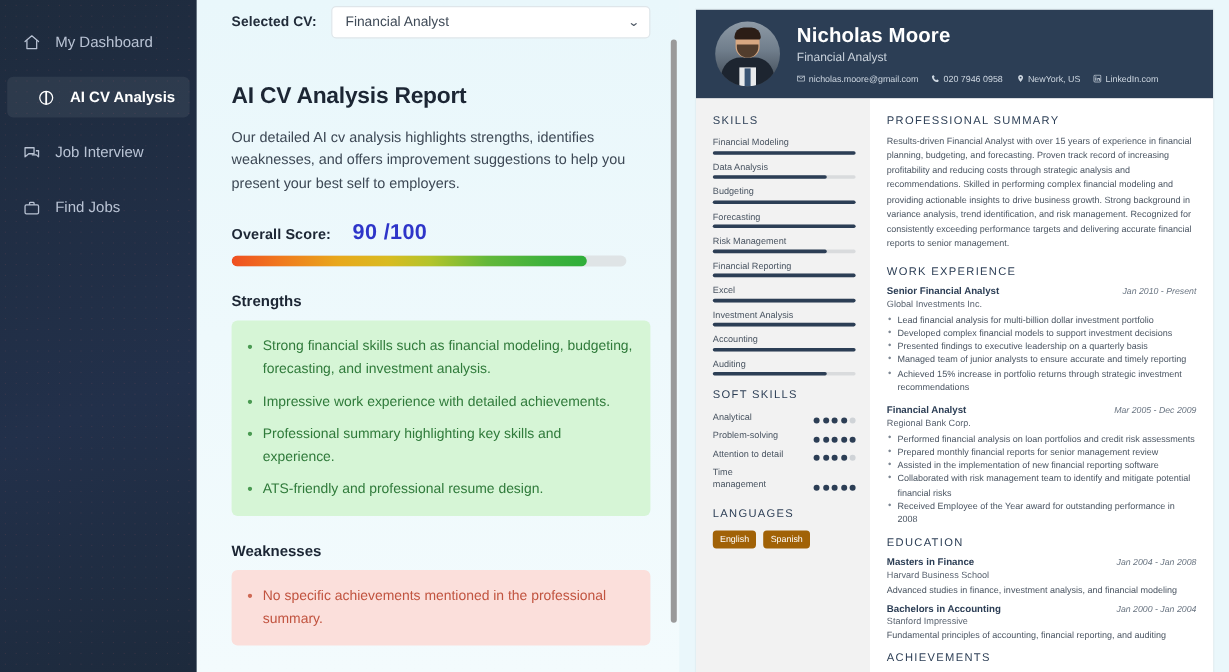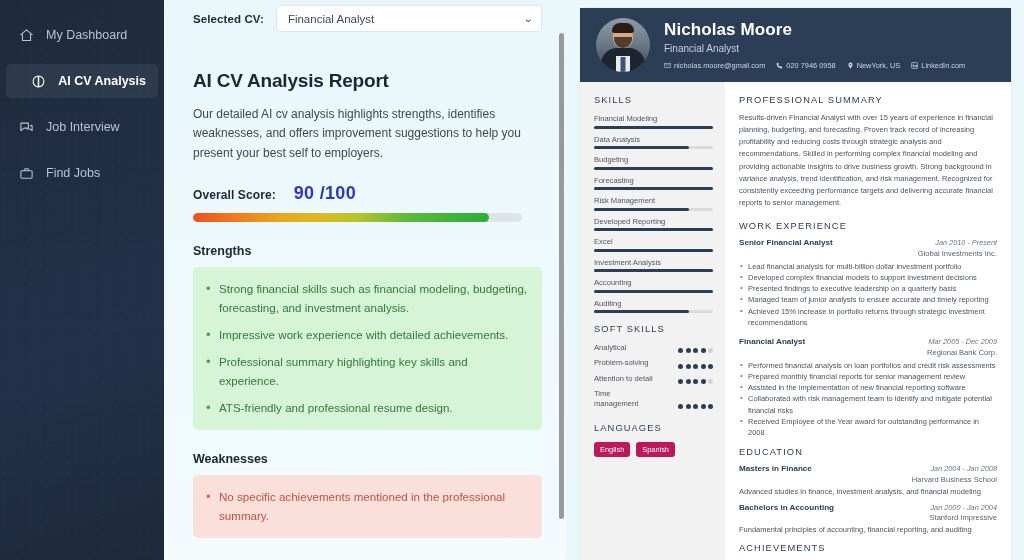--- a/index.html
+++ b/index.html
@@ -122,28 +122,28 @@
   .skill-track { height: 3px; background:#d9dbdd; border-radius:2px; }
   .skill-fill { height:3px; background:#2c3e55; border-radius:2px; }
 
   .soft { display:flex; align-items:flex-end; justify-content:space-between; margin-bottom: 5px; gap:6px;}
   .soft-name { font-size:7.6px; color:#4a5562; line-height:1.35; max-width: 62px;}
   .dots { display:flex; gap:2.5px; padding-top:2px; flex:0 0 auto;}
   .dot { width:5px; height:5px; border-radius:50%; background:#2c3e55;}
   .dot.off { background:#cfd3d7; }
 
   .langs { display:flex; gap:6px; margin-top:2px;}
-  .lang { background:#be185d; color:#fff; font-size:7.4px; padding: 3px 6px; border-radius:3px;}
+  .lang { background:#a16207; color:#fff; font-size:7.4px; padding: 3px 6px; border-radius:3px;}
 
   .summary-text { font-size:7.5px; line-height:1.62; color:#4a5562; margin-bottom: 12px;}
   .job { margin-bottom: 9px; }
   .job-row { display:flex; justify-content:space-between; align-items:baseline; }
   .job-title { font-size:8.1px; font-weight:700; color:#2c3e55;}
   .job-date  { font-size:7.3px; color:#6b7683; font-style:italic;}
-  .job-org { font-size:7.6px; color:#5a6personally; color:#5a6471; margin-top:1.5px; margin-bottom:3px;text-align:right;}
+  .job-org { font-size:7.6px; color:#5a6personally; color:#5a6471; margin-top:1.5px; margin-bottom:3px;}
   .job ul { list-style:none; }
   .job li { position:relative; padding-left:9px; font-size:7.5px; line-height:1.5; color:#4a5562;}
   .job li::before{ content:"•"; position:absolute; left:1px; top:-1px; color:#7d8793; font-size:8px;}
   .edu { margin-bottom: 7px; }
   .edu-desc { font-size:7.5px; color:#4a5562; margin-top:3px;}
 </style>
 </head>
 <body>
 
 <div class="app">
@@ -317,21 +317,21 @@
                   <div class="skill-fill" style="width: 100%;"></div>
                 </div>
               </div>
               <div class="skill">
                 <div class="skill-name">Risk Management</div>
                 <div class="skill-track">
                   <div class="skill-fill" style="width: 80%;"></div>
                 </div>
               </div>
               <div class="skill">
-                <div class="skill-name">Developed Reporting</div>
+                <div class="skill-name">Financial Reporting</div>
                 <div class="skill-track">
                   <div class="skill-fill" style="width: 100%;"></div>
                 </div>
               </div>
               <div class="skill">
                 <div class="skill-name">Excel</div>
                 <div class="skill-track">
                   <div class="skill-fill" style="width: 100%;"></div>
                 </div>
               </div>

